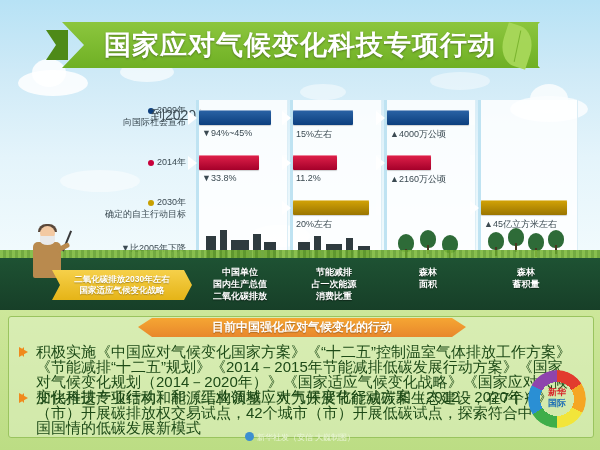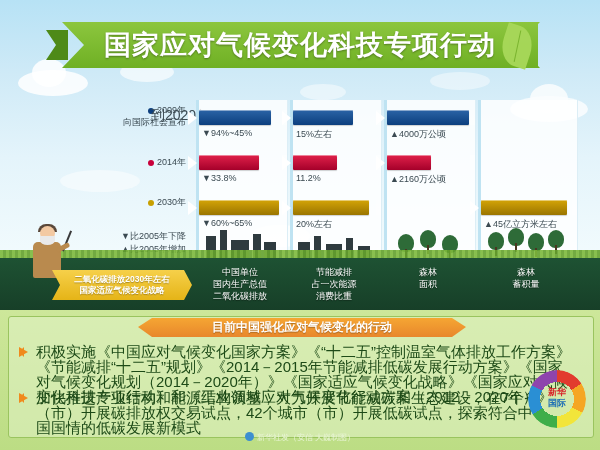--- a/index.html
+++ b/index.html
@@ -77,21 +77,21 @@
 
   .arrowpt{position:absolute;left:-11px;top:1px;width:0;height:0;
      border-top:7px solid transparent;border-bottom:7px solid transparent;border-left:9px solid #ffffff;}
 
   
   .ground{position:absolute;left:0;top:258px;width:600px;height:52px;
      background:linear-gradient(#1e5233,#173f28);}
   .grass{position:absolute;left:0;top:250px;width:600px;height:12px;
      background:repeating-linear-gradient(90deg,#7cb83b 0 3px,#64a12c 3px 6px);opacity:.9;}
   .cat{position:absolute;top:266px;height:40px;text-align:center;color:#ffffff;
-     font-size:9px;line-height:12px;font-weight:normal;text-shadow:0 1px 1px rgba(0,0,0,.5);}
+     font-size:9px;line-height:12px;font-weight:bold;text-shadow:0 1px 1px rgba(0,0,0,.5);}
   .c1{left:196px;width:88px;}
   .c2{left:290px;width:88px;}
   .c3{left:384px;width:88px;}
   .c4{left:478px;width:96px;}
 
   
   .callout{position:absolute;left:52px;top:270px;width:140px;height:30px;
      background:linear-gradient(#f6d04a,#e5b417);
      clip-path:polygon(0 0,132px 0,140px 15px,132px 30px,0 30px,8px 15px);
      display:flex;flex-direction:column;align-items:center;justify-content:center;
@@ -170,20 +170,21 @@
   <div class="legend">
     <div class="lg-row lg-2009">
       <div class="lg-main"><span class="dot" style="background:#0c3f7e"></span><span>2009年</span></div>
       <div class="lg-sub">向国际社会宣布</div>
     </div>
     <div class="lg-row lg-2014">
       <div class="lg-main"><span class="dot" style="background:#c8003a"></span><span>2014年</span></div>
     </div>
     <div class="lg-row lg-2030">
       <div class="lg-main"><span class="dot" style="background:#c8a000"></span><span>2030年</span></div>
+      <div class="lg-sub">确定的自主行动目标</div>
     </div>
     <div class="lg-arrows">
       <div>▼比2005年下降</div>
       <div>▲比2005年增加</div>
     </div>
   </div>
   <div class="to2020">到2020年</div>
 
   <div class="panel p1">
     <div class="barblock bb1">
@@ -192,27 +193,20 @@
           <div class="bar-cap"></div>
         </div>
       <div class="bval">▼94%~45%</div>
     </div>
     <div class="barblock bb2">
       <div class="arrowpt"></div>
       <div class="bar bar-red" style="width:60px">
           <div class="bar-cap"></div>
         </div>
       <div class="bval">▼33.8%</div>
-    </div>
-    <div class="barblock bb3">
-      <div class="arrowpt"></div>
-      <div class="bar bar-gold" style="width:80px">
-          <div class="bar-cap"></div>
-        </div>
-      <div class="bval">▼60%~65%</div>
     </div>
   </div>
 
   <div class="panel p2">
     <div class="barblock bb1">
       <div class="arrowpt"></div>
       <div class="bar bar-blue" style="width:60px">
           <div class="bar-cap"></div>
         </div>
       <div class="bval">15%左右</div>

